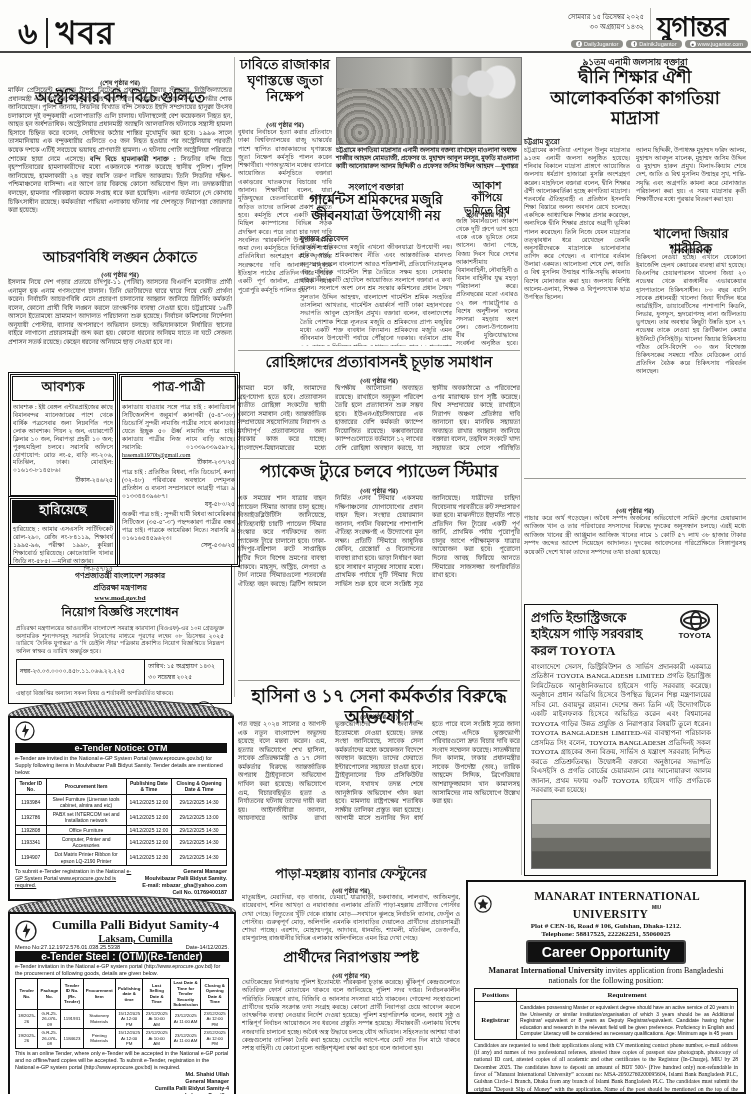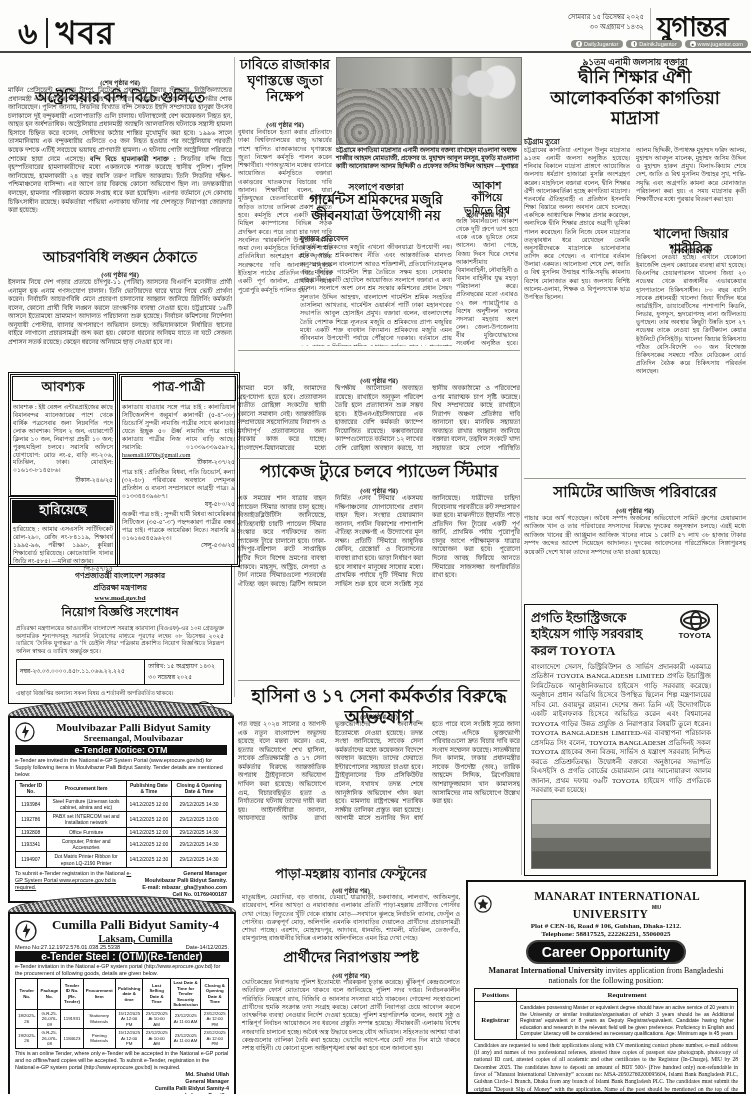--- a/index.html
+++ b/index.html
@@ -51,21 +51,21 @@
       border:1px solid #777;}
   .photo1 .crowd{position:absolute;left:0;top:35%;width:62%;height:65%;
       background:repeating-radial-gradient(circle at 20% 80%,#77756f 0 2px,#a8a6a0 2px 5px,#8e8c86 5px 7px);opacity:.8;}
   .photo2{background:linear-gradient(180deg,#cfcfc9 0 35%,#9a9a94 36% 55%,#6e6e68 56% 75%,#555550 76% 100%);
       border:1px solid #777;}
   .toyota-logo{display:flex;flex-direction:column;align-items:center;gap:1px;}
   .toyota-ell{width:26px;height:16px;border:2px solid #222;border-radius:50%;position:relative;}
   .toyota-ell:before{content:"";position:absolute;left:8px;top:-1px;width:8px;height:16px;border:2px solid #222;border-radius:50%;}
   .toyota-ell:after{content:"";position:absolute;left:1px;top:4px;width:20px;height:5px;border:2px solid #222;border-radius:50%;}
   .career{display:inline-block;background:#111;color:#fff;font-weight:bold;font-size:14px;
-          border-radius:12px;padding:2px 14px;border:2px solid #444;font-family:"Liberation Sans",sans-serif;}
+          border-radius:3px;padding:2px 14px;border:2px solid #444;font-family:"Liberation Sans",sans-serif;}
   .mtable{width:100%;border-collapse:collapse;}
   .mtable th,.mtable td{border:1px solid #111;padding:2px 3px;vertical-align:top;}
   .link{text-decoration:underline;}
 </style>
 </head>
 <body>
 
 <div class="page">
 
   <div class="abs" style="left:18px;top:8px;">
@@ -166,24 +166,20 @@
   </div>
 
   <div class="abs" style="left:8px;top:700px;width:226px;">
     <div class="arch"></div>
     <div class="tender" style="padding:3px 5px;">
       <div style="display:flex;align-items:center;gap:5px;">
         <svg width="20" height="20" viewBox="0 0 20 20">
             <circle cx="10" cy="10" r="9" fill="none" stroke="#222" stroke-width="1.3"></circle>
             <path d="M11 3 L7 11 h3 l-1 6 5-9 h-3z" fill="#222"></path>
           </svg>
-        <div style="flex:1;text-align:center;">
-          <div class="b" style="font-size:11px;">Moulvibazar Palli Bidyut Samity</div>
-          <div class="b" style="font-size:9px;">Sreemangal, Moulvibazar</div>
-        </div>
       </div>
       <div class="blackbar" style="font-size:9px;margin:2px 0;">e-Tender Notice: OTM</div>
       <div class="tiny">e-Tender are invited in the National e-GP System Portal (www.eprocure.gov.bd) for Supply following items in Moulvibazar Palli Bidyut Samity. Tender details are mentioned below:</div>
       <table class="ttable" style="margin-top:2px;">
         <tbody>
             <tr>
           <th>Tender ID No.</th>
               <th>Procurement Item</th>
           <th>Publishing Date &amp; Time</th>
               <th>Closing &amp; Opening Date &amp; Time</th>
@@ -311,20 +307,21 @@
   <div class="abs hl" style="left:296px;top:192px;width:160px;font-size:13.5px;">গার্মেন্টস শ্রমিকদের মজুরি জীবনযাত্রা উপযোগী নয়</div>
   <div class="abs b" style="left:300px;top:233px;font-size:7px;">যুগান্তর প্রতিবেদন</div>
   <div class="abs body j" style="left:300px;top:243px;width:152px;height:103px;overflow:hidden;font-size:6.2px;">গার্মেন্টস শ্রমিকদের মজুরি এখনো জীবনযাত্রা উপযোগী নয়। শ্রমিক স্বার্থ, শ্রমিকবান্ধব নীতি এবং আন্তর্জাতিক মানদণ্ড অনুসরণ করলে বাংলাদেশ আরও শক্তিশালী, প্রতিযোগিতামূলক এবং মানবিক গার্মেন্টস শিল্প তৈরিতে সক্ষম হবে। সোমবার রাজধানীর একটি হোটেলে আয়োজিত সংলাপে বক্তারা এ কথা বলেন। সংলাপে অংশ নেন শ্রম সংস্কার কমিশনের প্রধান সৈয়দ সুলতান উদ্দিন আহম্মদ, বাংলাদেশ গার্মেন্টস শ্রমিক সংহতির তাসলিমা আখতার, গার্মেন্টস ওয়ার্কার্স পার্টি ঢাকা মহানগরের সভাপতি আবুল হোসাইন প্রমুখ। বক্তারা বলেন, বাংলাদেশের তৈরি পোশাক শিল্পে ন্যূনতম মজুরি ও শ্রমিকদের প্রাপ্য মজুরির মধ্যে একটি শক্ত ব্যবধান বিদ্যমান। শ্রমিকদের মজুরি এমন জীবনমান উপযোগী পর্যায়ে পৌঁছানো দরকার। বর্তমানে প্রায় ৩.৫ থেকে ৪ মিলিয়ন শ্রমিক এ খাতে কর্মরত, যার ৬০ শতাংশের বেশি নারী।</div>
 
   <div class="abs hl" style="left:456px;top:180px;width:62px;font-size:10.5px;">আকাশ কাঁপিয়ে ভূমিতে বিশ্ব</div>
   <div class="abs cont" style="left:456px;top:208px;width:62px;">(৩য় পৃষ্ঠার পর)</div>
   <div class="abs body j" style="left:456px;top:217px;width:62px;height:129px;overflow:hidden;font-size:6.1px;">জঙ্গি বিমানগুলো আকাশ থেকে দুটি গ্রুপে ভাগ হয়ে একে একে ভূমিতে নেমে আসেন। জানা গেছে, বিজয় দিবস ঘিরে দেশের আকাশসীমায় বিমানবাহিনী, নৌবাহিনী ও বিমান বাহিনীর যুদ্ধ মহড়া পরিচালনা করে। প্রতিবছরের মতো এবারও ৩২ জন প্যারাট্রুপার ও বিশেষ অনুশীলন দলের সদস্যরা মহড়ায় অংশ নেন। জেলা-উপজেলায় বীর মুক্তিযোদ্ধাদের সংবর্ধনা অনুষ্ঠিত হবে। চট্টগ্রাম, খুলনা, ভোলা ও পাবনা, রংপুর, রাজশাহী, বরিশালসহ বিভাগীয় শহরে কুচকাওয়াজ ও কেন্দ্রীয়ভাবে দিবসটি উদযাপনের জন্য উন্মুক্ত রাখবে।</div>
 
   <div class="abs hrule" style="left:238px;top:350px;width:282px;"></div>
 
+  <div class="abs hl" style="left:238px;top:354px;width:282px;font-size:15px;">রোহিঙ্গাদের প্রত্যাবাসনই চূড়ান্ত সমাধান</div>
   <div class="abs cont" style="left:238px;top:374px;width:282px;">(৩য় পৃষ্ঠার পর)</div>
   <div class="abs body j cols3" style="left:238px;top:384px;width:282px;height:70px;overflow:hidden;">আমরা মনে করি, আমাদের গ্রহণযোগ্য হতে হবে। প্রত্যাবাসন ব্যতীত রোহিঙ্গা সংকটের স্থায়ী কোনো সমাধান নেই। আন্তর্জাতিক সম্প্রদায়ের সহযোগিতায় নিরাপদ ও মর্যাদাপূর্ণ প্রত্যাবাসনের জন্য সরকার কাজ করে যাচ্ছে। বাংলাদেশ-মিয়ানমারের মধ্যে দ্বিপক্ষীয় আলোচনা অব্যাহত রয়েছে। রাখাইনে অনুকূল পরিবেশ তৈরি হলে প্রত্যাবাসন শুরু সম্ভব হবে। ইউএনএইচসিআরের এক হাজারের বেশি কর্মকর্তা ক্যাম্পে নিয়োজিত রয়েছে। কক্সবাজারের ক্যাম্পগুলোতে বর্তমানে ১২ লাখের বেশি রোহিঙ্গা অবস্থান করছে, যা স্থানীয় অবকাঠামো ও পরিবেশের ওপর মারাত্মক চাপ সৃষ্টি করেছে। বিশ্ব সম্প্রদায়ের কাছে রাখাইনে নিরাপদ অঞ্চল প্রতিষ্ঠার দাবি জানানো হয়। মানবিক সহায়তা অব্যাহত রাখার আহ্বান জানিয়ে বক্তারা বলেন, তহবিল সংকটে খাদ্য সহায়তা কমে গেলে পরিস্থিতি আরও জটিল হবে। এ ছাড়া ক্যাম্পে আইনশৃঙ্খলা রক্ষায় যৌথবাহিনীর টহল জোরদারের সুপারিশ করা হয়।</div>
 
   <div class="abs hrule" style="left:238px;top:458px;width:282px;"></div>
 
   <div class="abs hl" style="left:238px;top:462px;width:282px;font-size:17px;">প্যাকেজ ট্যুরে চলবে প্যাডেল স্টিমার</div>
   <div class="abs cont" style="left:238px;top:484px;width:282px;">(৩য় পৃষ্ঠার পর)</div>
   <div class="abs body j cols3" style="left:238px;top:494px;width:282px;height:178px;overflow:hidden;">এক সময়ের শান যাত্রার বাহন প্যাডেল স্টিমার আবার চালু হচ্ছে। বিআইডব্লিউটিসি জানিয়েছে, ঐতিহ্যবাহী চারটি প্যাডেল স্টিমার সংস্কার করে পর্যটকদের জন্য প্যাকেজ ট্যুরে চালানো হবে। ঢাকা-চাঁদপুর-বরিশাল রুটে সাপ্তাহিক ছুটির দিনে বিশেষ ভ্রমণের ব্যবস্থা থাকবে। মাহসুদ, অস্ট্রিচ, লেপচা ও টার্ন নামের স্টিমারগুলো শতবর্ষের ঐতিহ্য বহন করছে। ব্রিটিশ আমলে নির্মিত এসব স্টিমার একসময় দক্ষিণাঞ্চলের যোগাযোগের প্রধান বাহন ছিল। সংস্থার চেয়ারম্যান জানান, পর্যটন বিকাশের পাশাপাশি ঐতিহ্য সংরক্ষণই এ উদ্যোগের মূল লক্ষ্য। প্রতিটি স্টিমারে আধুনিক কেবিন, রেস্তোরাঁ ও বিনোদনের ব্যবস্থা রাখা হবে। ভাড়া নির্ধারণ করা হবে সাধারণ মানুষের সাধ্যের মধ্যে। প্রাথমিক পর্যায়ে দুটি স্টিমার দিয়ে সার্ভিস শুরু হবে বলে সংশ্লিষ্ট সূত্র জানিয়েছে। যাত্রীদের চাহিদা বিবেচনায় পরবর্তীতে রুট সম্প্রসারণ করা হবে। মাঝনদীতে ইছামতি পাড়ে প্রতিদিন দিন ট্যুরের একটি পূর্ণ জার্নি, প্রাথমিক পর্যায় পুরোপুরি চালুর আগে পরীক্ষামূলক যাত্রার আয়োজন করা হবে। পুরোনো দিনের আবহ ফিরিয়ে আনতে স্টিমারের সাজসজ্জা অপরিবর্তিত রাখা হবে।</div>
 
   <div class="abs hrule" style="left:238px;top:680px;width:282px;"></div>
@@ -345,21 +342,20 @@
   <div class="abs hl" style="left:534px;top:67px;width:202px;font-size:17.5px;">দ্বীনি শিক্ষার ঐশী আলোকবর্তিকা কাগতিয়া মাদ্রাসা</div>
   <div class="abs b" style="left:524px;top:136px;font-size:7px;">চট্টগ্রাম ব্যুরো</div>
   <div class="abs body j" style="left:524px;top:146px;width:106px;height:324px;overflow:hidden;font-size:6.1px;">চট্টগ্রামের কাগতিয়া এশাতুল উলুম মাদ্রাসার ৯১তম এনামী জলসা অনুষ্ঠিত হয়েছে। শনিবার বিকালে মাদ্রাসা প্রাঙ্গণে আয়োজিত জলসায় ধর্মপ্রাণ হাজারো মুসল্লি অংশগ্রহণ করেন। মাহফিলে বক্তারা বলেন, দ্বীনি শিক্ষার ঐশী আলোকবর্তিকা হচ্ছে কাগতিয়া মাদ্রাসা। শতবর্ষের ঐতিহ্যবাহী এ প্রতিষ্ঠান ইসলামি শিক্ষা বিস্তারে অনন্য অবদান রেখে চলেছে। একদিকে আধ্যাত্মিক শিক্ষার প্রসার করেছেন, অন্যদিকে দ্বীনি শিক্ষার প্রচারে অগ্রণী ভূমিকা পালন করেছেন। তিনি নিজে যেমন মাদ্রাসার তত্ত্বাবধান ধরে রেখেছেন তেমনি অনুসারীদেরকে মাদ্রাসাকে ভালোবাসার তাগিদ করে গেছেন। এ ব্যাপারে বর্তমান উলারা একমত। আলোচনা শেষে দেশ, জাতি ও বিশ্ব মুসলিম উম্মাহর শান্তি-সমৃদ্ধি কামনায় বিশেষ মোনাজাত করা হয়। জলসায় বিশিষ্ট আলেম-ওলামা, শিক্ষক ও বিপুলসংখ্যক ছাত্র উপস্থিত ছিলেন।</div>
   <div class="abs body j" style="left:636px;top:146px;width:110px;height:76px;overflow:hidden;font-size:6.1px;">আলম ছিদ্দিকী, উপাধ্যক্ষ মুহাম্মদ ফরিদ আলম, মুহাম্মদ আবদুল মালেক, মুহাম্মদ জসিম উদ্দিন ও মুহাম্মদ হারুন প্রমুখ। মিলাদ-কিয়াম শেষে দেশ, জাতি ও বিশ্ব মুসলিম উম্মাহর সুখ, শান্তি-সমৃদ্ধি এবং অগ্রগতি কামনা করে মোনাজাত পরিচালনা করা হয়। এ সময় মাদ্রাসার কৃতী শিক্ষার্থীদের মধ্যে পুরস্কার বিতরণ করা হয়।</div>
 
   <div class="abs hl" style="left:636px;top:226px;width:110px;font-size:13px;">খালেদা জিয়ার শারীরিক</div>
   <div class="abs cont" style="left:636px;top:244px;width:110px;">(শেষ পৃষ্ঠার পর)</div>
   <div class="abs body j" style="left:636px;top:253px;width:110px;height:217px;overflow:hidden;font-size:6.1px;">চিকিৎসা নেওয়া হচ্ছে। এখানে যেকোনো ইমার্জেন্সি হেলথ কেয়ারের ব্যবস্থা রাখা হয়েছে। বিএনপির চেয়ারপারসন খালেদা জিয়া ২৩ নভেম্বর থেকে রাজধানীর এভারকেয়ার হাসপাতালে চিকিৎসাধীন। ৮০ বছর বয়সি সাবেক প্রধানমন্ত্রী খালেদা জিয়া দীর্ঘদিন ধরে আর্থ্রাইটিস, ডায়াবেটিসের পাশাপাশি কিডনি, লিভার, ফুসফুস, হৃদরোগসহ নানা জটিলতায় ভুগছেন। তার অবস্থার কিছুটা উন্নতি হলে ২৭ নভেম্বর তাকে নেওয়া হয় ক্রিটিক্যাল কেয়ার ইউনিটে (সিসিইউ)। খালেদা জিয়ার চিকিৎসায় গঠিত বেসি-বিদেশি ৩০ জন বিশেষজ্ঞ চিকিৎসকের সমন্বয়ে গঠিত মেডিকেল বোর্ড প্রতিদিন বৈঠক করে চিকিৎসায় পরিবর্তন আনছেন।</div>
 
   <div class="abs hrule" style="left:524px;top:478px;width:222px;"></div>
-  <div class="abs hl" style="left:524px;top:484px;width:222px;font-size:15px;">সামিটের আজিজ পরিবারের</div>
   <div class="abs cont" style="left:524px;top:504px;width:222px;">(৩য় পৃষ্ঠার পর)</div>
   <div class="abs body j" style="left:524px;top:514px;width:222px;height:84px;overflow:hidden;font-size:6.3px;">পাচার করে অর্থ গড়েছেন। অবৈধ সম্পদ অর্জনের অভিযোগে সামিট গ্রুপের চেয়ারম্যান আজিজ খান ও তার পরিবারের সদস্যদের বিরুদ্ধে দুদকের অনুসন্ধান চলছে। এরই মধ্যে আজিজ খানের স্ত্রী আঞ্জুমান আজিজ খানের নামে ১ কোটি ৫৭ লাখ ৩৮ হাজার টাকার সম্পদ জব্দের আদেশ দিয়েছেন আদালত। দুদকের আবেদনের পরিপ্রেক্ষিতে সিঙ্গাপুরসহ কয়েকটি দেশে থাকা তাদের সম্পদের তথ্য চাওয়া হয়েছে।</div>
 
   <div class="abs" style="left:524px;top:604px;width:194px;height:272px;border:1.5px solid #111;padding:5px 6px;box-sizing:border-box;">
     <div style="display:flex;justify-content:space-between;">
       <div class="b" style="font-size:13px;line-height:1.25;">
         <div>প্রগতি ইন্ডাস্ট্রিজকে</div>
         <div>হাইয়েস গাড়ি সরবরাহ</div>
         <div>করল TOYOTA</div>
       </div>

